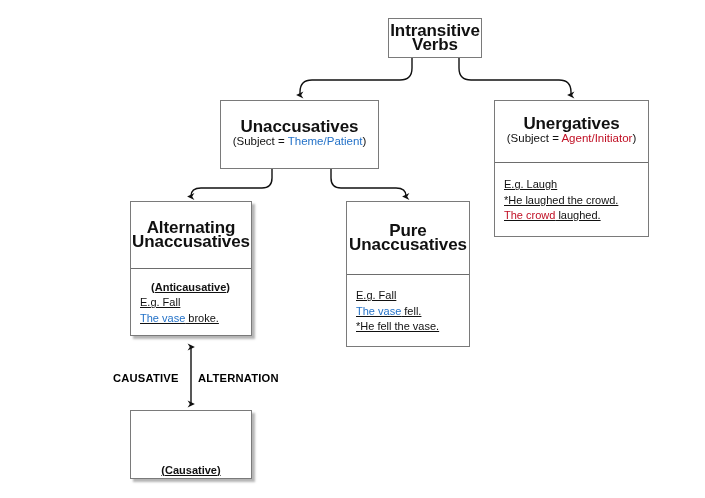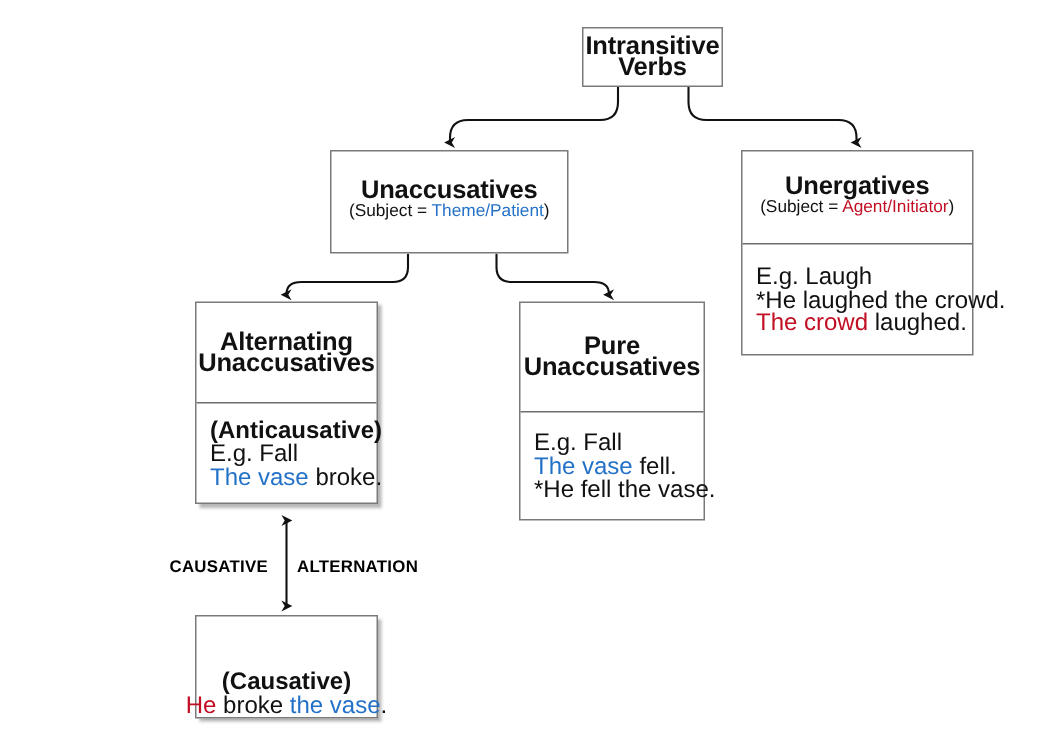--- a/index.html
+++ b/index.html
@@ -66,29 +66,30 @@
     font-size: 17px;
     line-height: 14.5px;
     letter-spacing: -0.1px;
   }
   .subtitle {
     font-size: 11.5px;
     line-height: 15px;
     font-weight: normal;
   }
   .ex-line {
-    font-size: 16px;
+    font-size: 11px;
     line-height: 15.5px;
     white-space: nowrap;
+    text-decoration: underline;
   }
   .ex-line.bold {
     font-weight: bold;
   }
   .ex-line.center-ish {
-    text-align: right;
+    text-align: center;
     width: 100%;
     padding-right: 10px;
     box-sizing: border-box;
   }
 
   .blue { color: #2472c8; }
   .red  { color: #c10f24; }
 
   
   #node-intransitive {
@@ -211,17 +212,16 @@
       <div class="ex-line">*He fell the vase.</div>
     </div>
   </div>
 
   <div class="alt-label" id="label-causative">CAUSATIVE</div>
   <div class="alt-label" id="label-alternation">ALTERNATION</div>
 
   <div class="node" id="node-causative">
     <div class="cell head">
       <div class="ex-line bold">(Causative)</div>
-      <div class="ex-line"><span class="red">He</span><span> broke </span><span class="blue">the vase</span><span>.</span></div>
     </div>
   </div>
 
 </div>
 
 </body></html>

